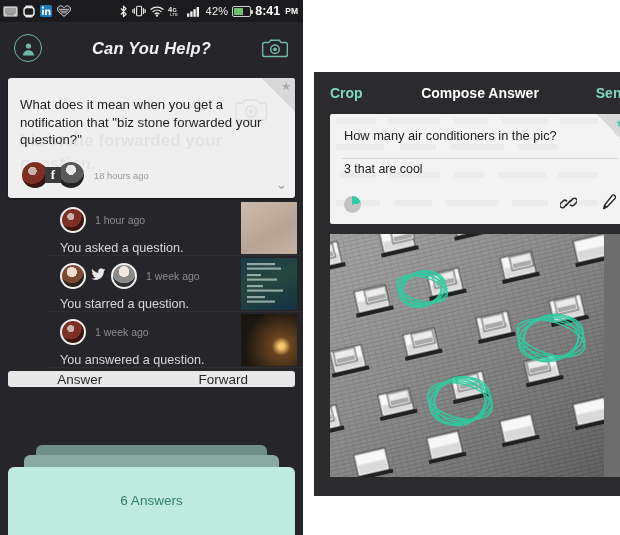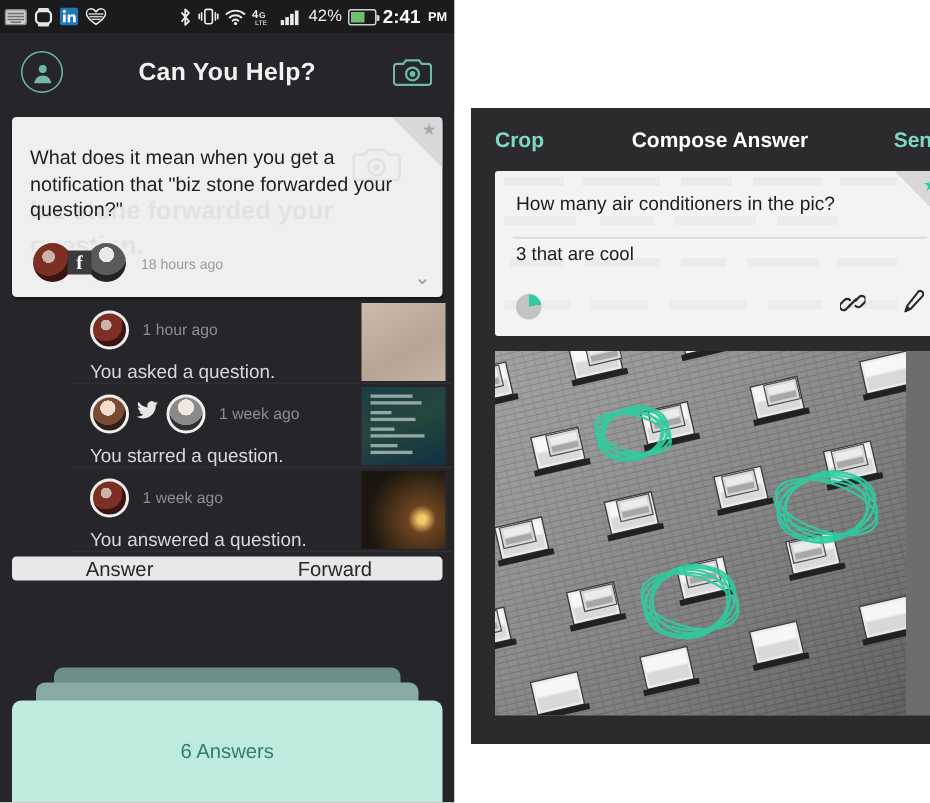--- a/index.html
+++ b/index.html
@@ -35,21 +35,21 @@
     background:#cfcfcf; border-radius:0 1px 1px 0;
   }
   .batt i { position:absolute; left:1px; top:1px; bottom:1px; width:52%; background:#6ec06e; display:block; }
 
   .appbar {
     height: 52px; background: #26262a; display: flex; align-items: center;
     padding: 0 14px; position: relative;
   }
   .appbar-title {
     flex: 1; text-align: center; color: #f2f2f2; font-size: 16.5px;
-    font-weight: 600; letter-spacing: .2px;
+    font-weight: 600; letter-spacing: .2px; font-style: italic;
   }
   .circ-btn {
     width: 28px; height: 28px; border-radius: 50%;
     border: 1.6px solid #6fb9a9; display:flex; align-items:center; justify-content:center;
     flex: 0 0 auto;
   }
   .cam-btn { width:28px; height:26px; display:flex; align-items:center; justify-content:center; flex:0 0 auto; }
 
   
   .qcard {
@@ -250,21 +250,21 @@
                 <rect x="3.2" y="6.4" width="2.4" height="5.4"></rect>
                 <rect x="6.4" y="4.2" width="2.4" height="7.6"></rect>
                 <rect x="9.6" y="2" width="2.4" height="9.8"></rect>
               </g>
             </svg>
         </span>
         <span class="sb-text">42%</span>
         <span class="batt">
             <i></i>
           </span>
-        <span class="sb-time">2:41</span>
+        <span class="sb-time">8:41</span>
         <span class="sb-pm">PM</span>
       </div>
     </div>
 
     <div class="appbar">
       <div class="circ-btn">
         <svg width="17" height="17" viewBox="0 0 17 17">
             <circle cx="8.5" cy="6" r="2.6" fill="#6fb9a9"></circle>
             <path d="M2.8 15.5c.5-3.4 2.9-5.2 5.7-5.2s5.2 1.8 5.7 5.2z" fill="#6fb9a9"></path>
           </svg>

